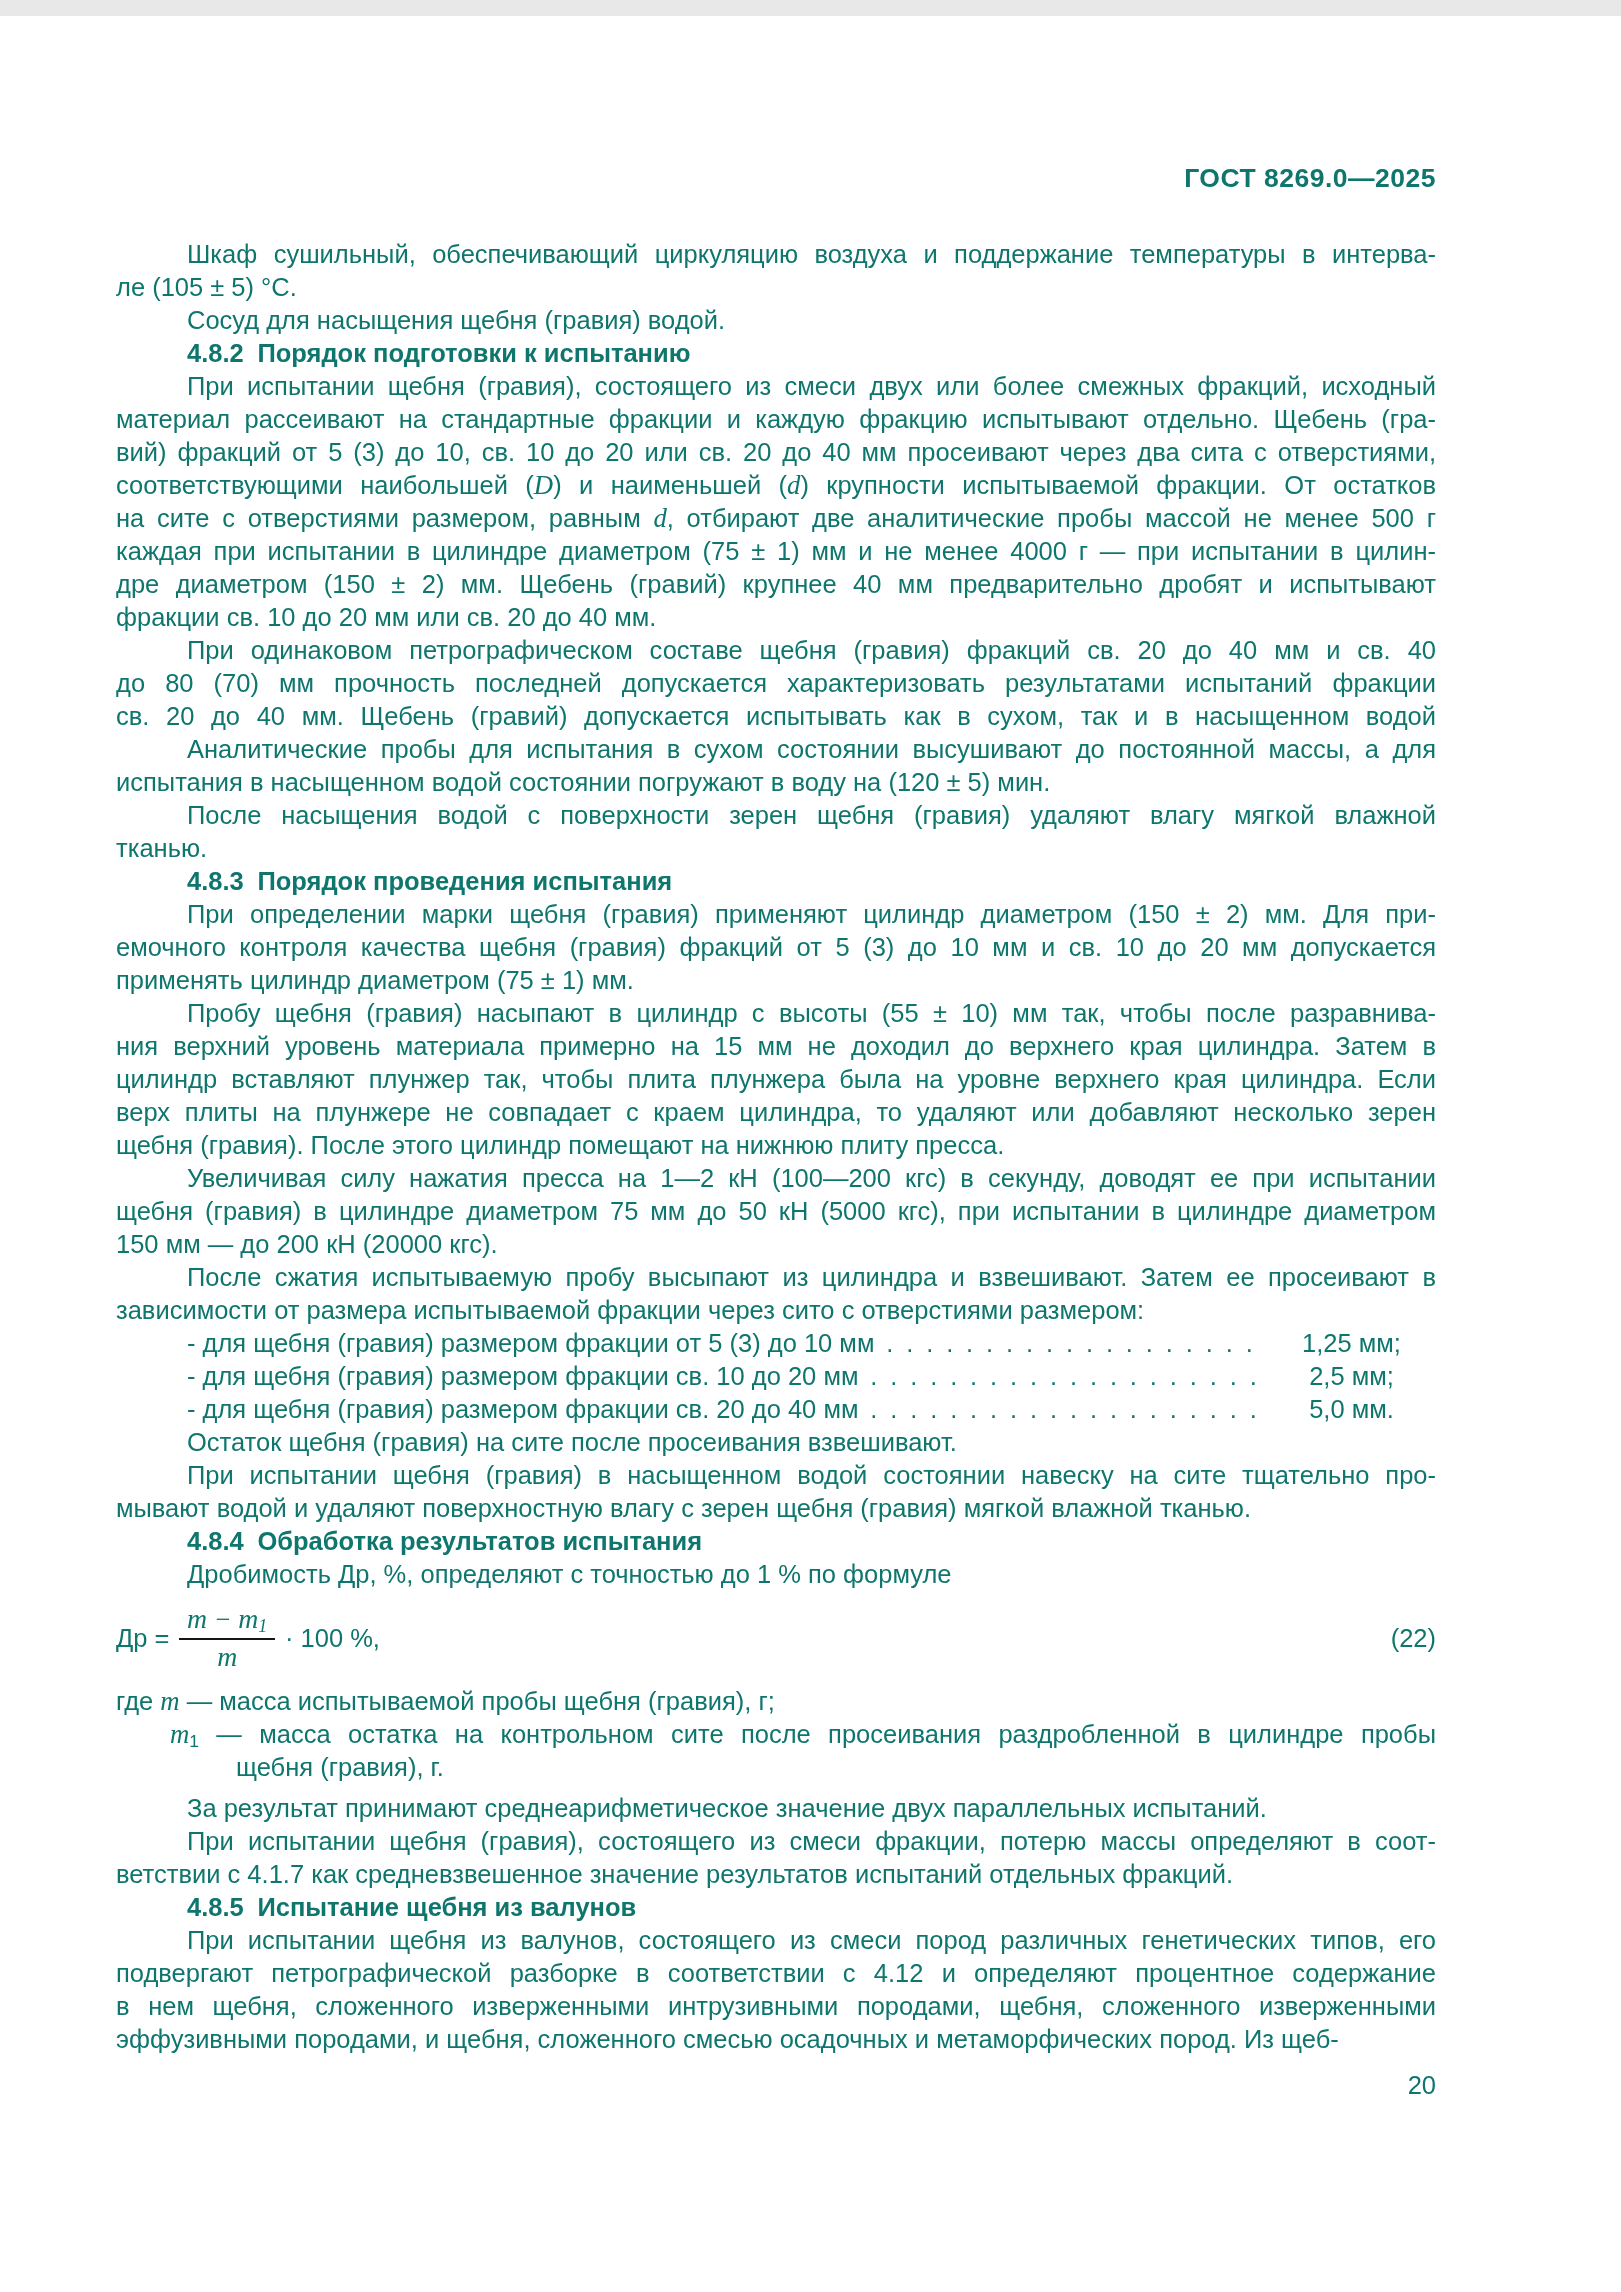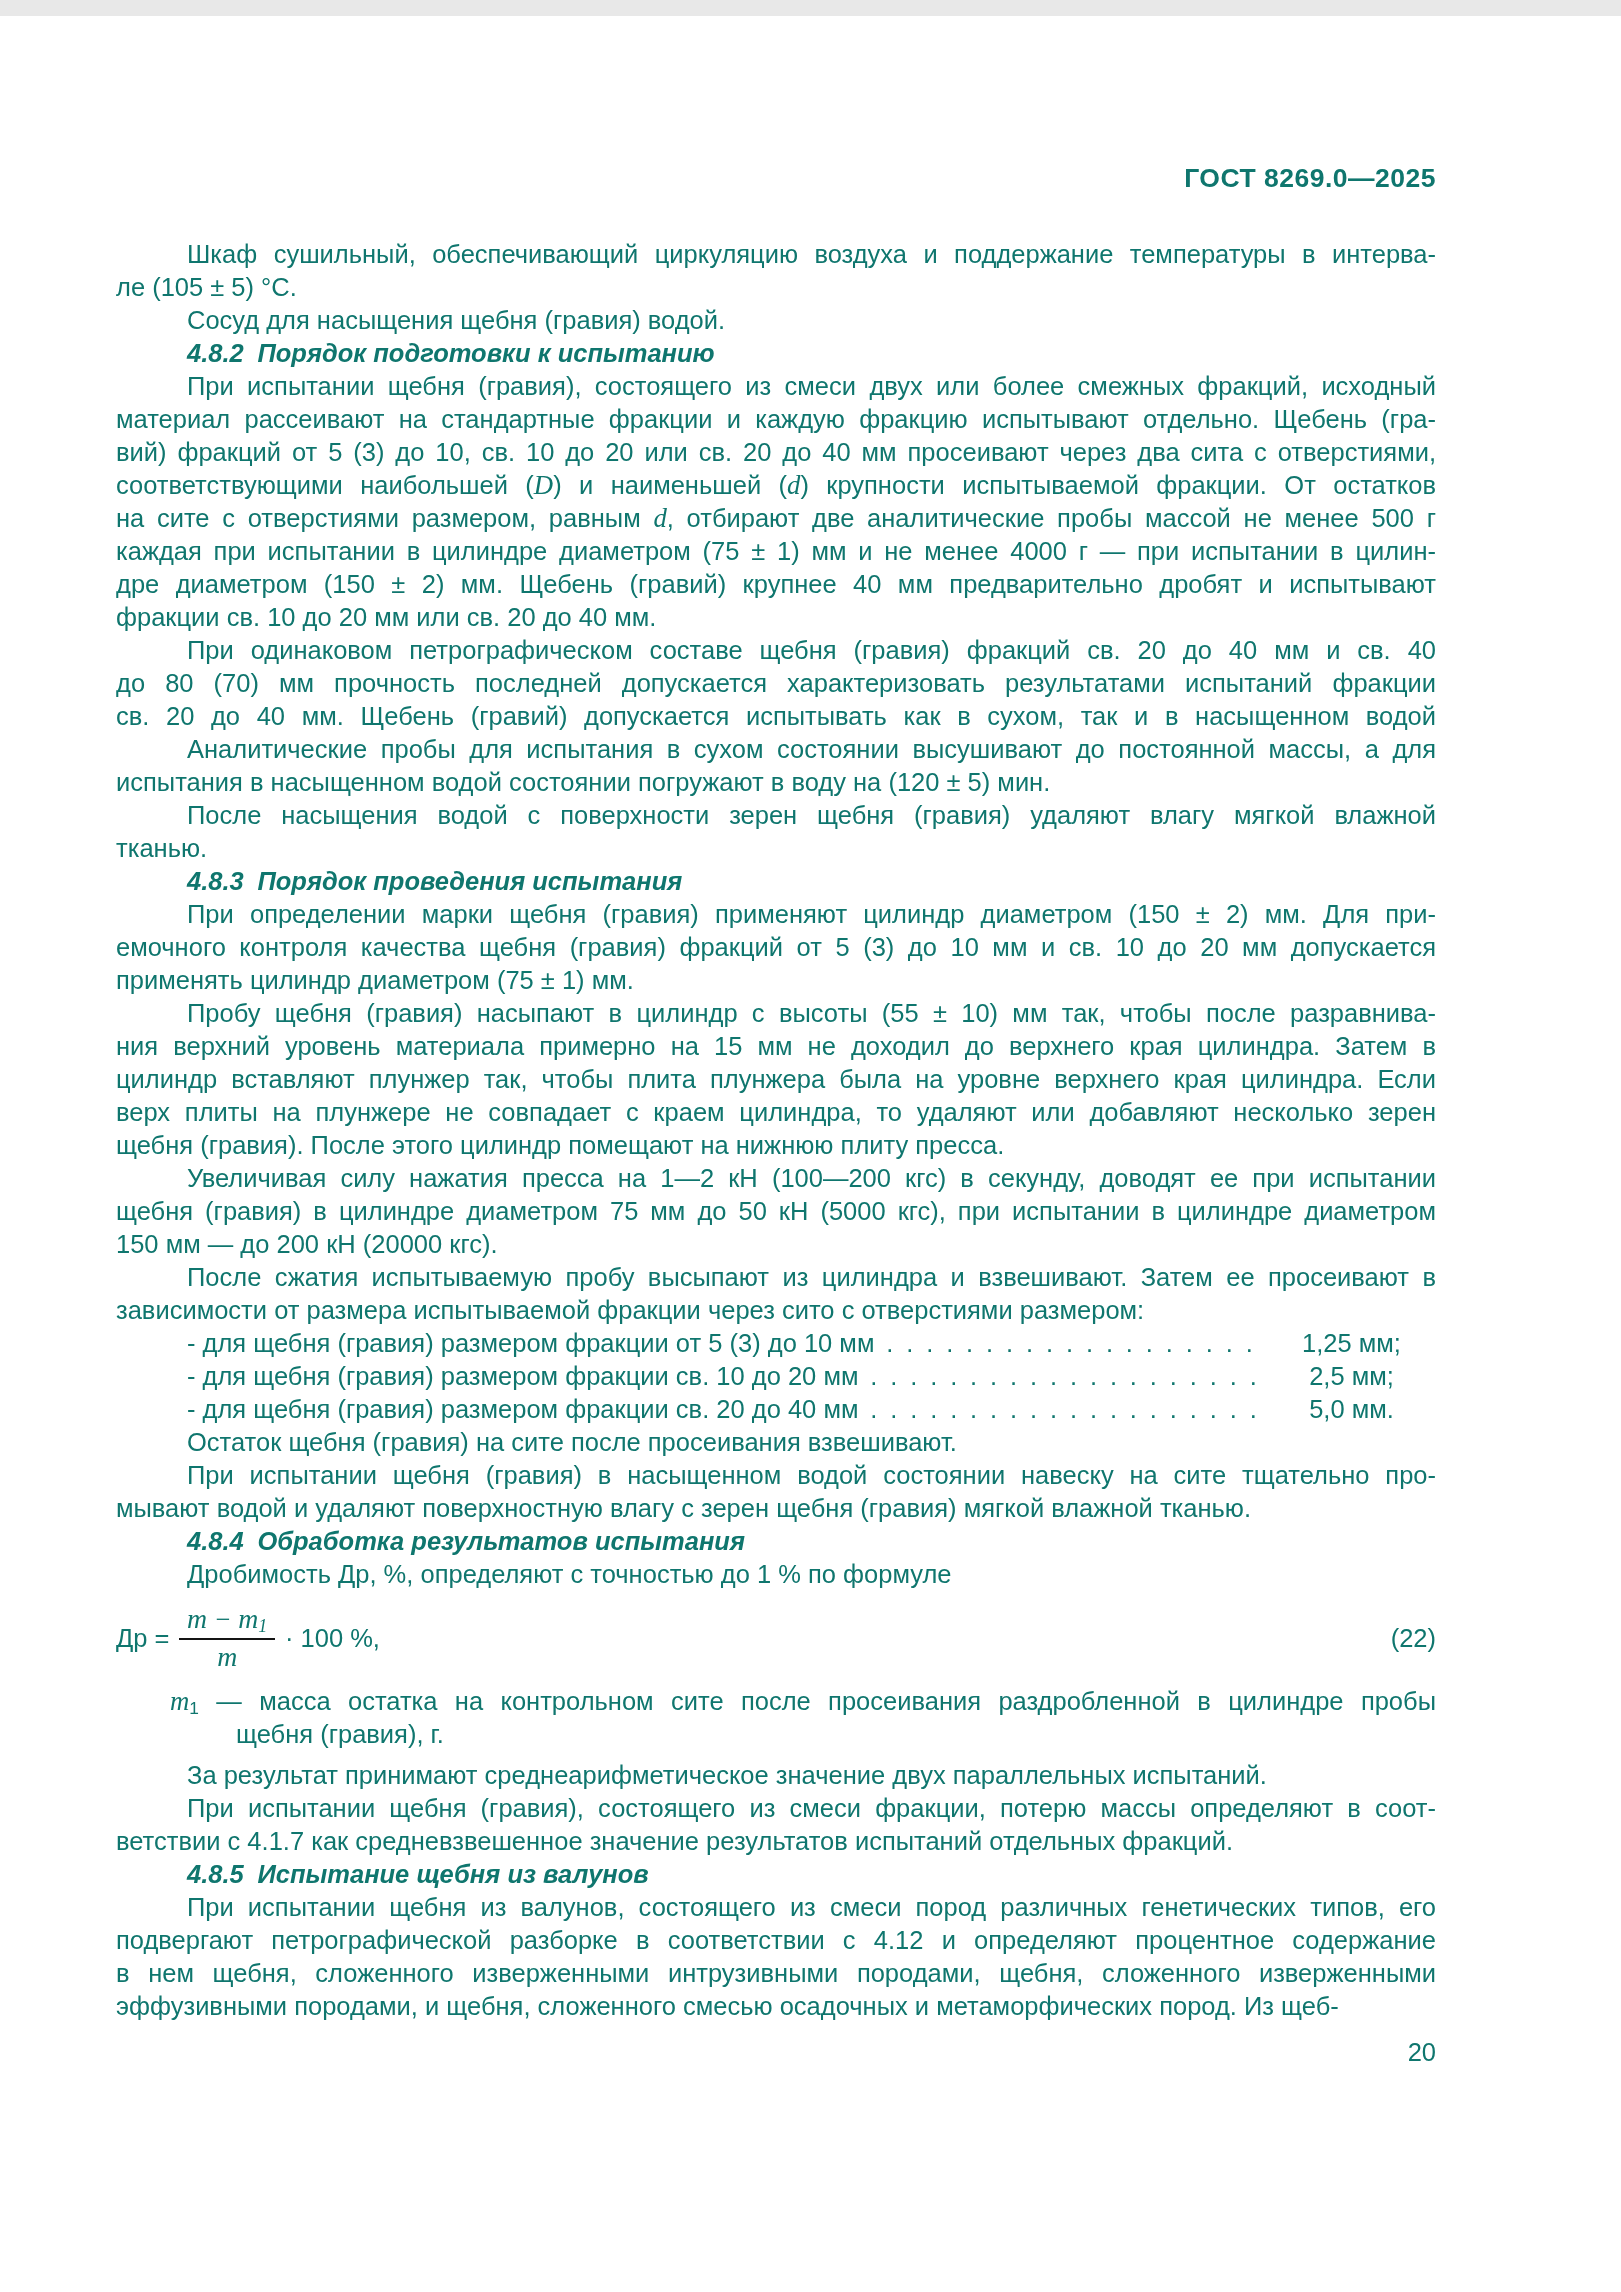--- a/index.html
+++ b/index.html
@@ -27,21 +27,21 @@
     position: absolute;
     top: 222px;
     left: 116px;
     width: 1320px;
     font-size: 25.5px;
     line-height: 33px;
   }
   .ln { height: 33px; overflow: hidden; }
   .j { text-align: justify; text-align-last: justify; }
   .ind { text-indent: 71px; }
-  .heading { font-weight: 700; font-style: italic; }
+  .heading { font-weight: 700; }
   .heading .hnum { margin-right: 13.7px; }
   i.var {
     font-family: "Liberation Serif", "DejaVu Serif", serif;
     font-style: italic;
     font-size: 1.05em;
   }
   sub { font-size: 0.68em; vertical-align: -0.22em; line-height: 0; }
   .dotrow {
     display: flex;
     align-items: baseline;
@@ -152,20 +152,21 @@
       <div class="ln ind">Дробимость Др, %, определяют с точностью до 1 % по формуле</div>
       <div class="formula-block">
         <span class="f-lhs">Др =</span>
         <span class="frac">
           <span class="num"><i class="var">m</i> − <i class="var">m</i><sub>1</sub></span>
           <span class="den"><i class="var">m</i></span>
         </span>
         <span class="f-rhs">· 100 %,</span>
         <span class="eq-label">(22)</span>
       </div>
+      <div class="ln w1">где <i class="var">m</i> — масса испытываемой пробы щебня (гравия), г;</div>
       <div class="ln j w2"><i class="var">m</i><sub>1</sub> — масса остатка на контрольном сите после просеивания раздробленной в цилиндре пробы</div>
       <div class="ln w3">щебня (гравия), г.</div>
       <div class="ln ind gap8">За результат принимают среднеарифметическое значение двух параллельных испытаний.</div>
       <div class="ln ind j">При испытании щебня (гравия), состоящего из смеси фракции, потерю массы определяют в соот-</div>
       <div class="ln">ветствии с 4.1.7 как средневзвешенное значение результатов испытаний отдельных фракций.</div>
       <div class="ln ind heading"><span class="hnum">4.8.5</span><span>Испытание щебня из валунов</span></div>
       <div class="ln ind j">При испытании щебня из валунов, состоящего из смеси пород различных генетических типов, его</div>
       <div class="ln j">подвергают петрографической разборке в соответствии с 4.12 и определяют процентное содержание</div>
       <div class="ln j">в нем щебня, сложенного изверженными интрузивными породами, щебня, сложенного изверженными</div>
       <div class="ln">эффузивными породами, и щебня, сложенного смесью осадочных и метаморфических пород. Из щеб-</div>

